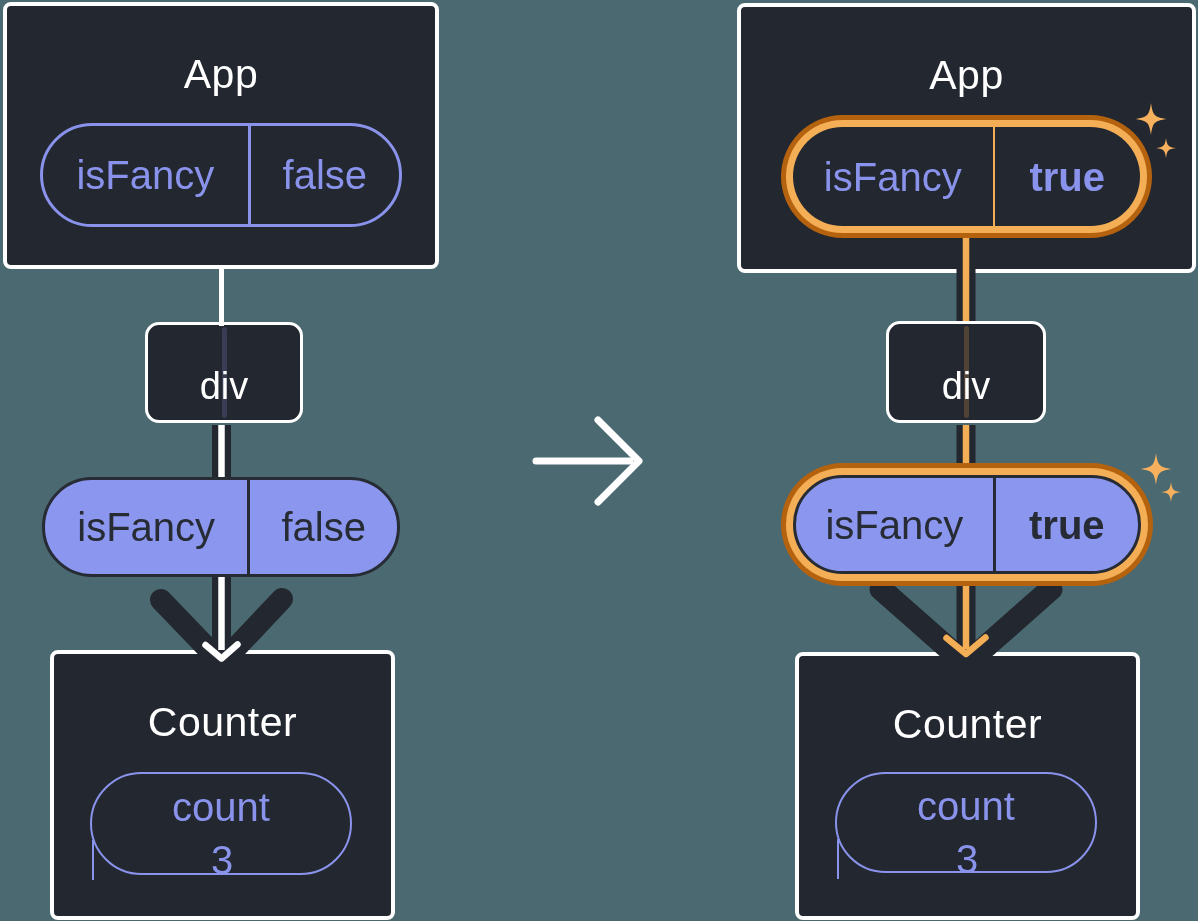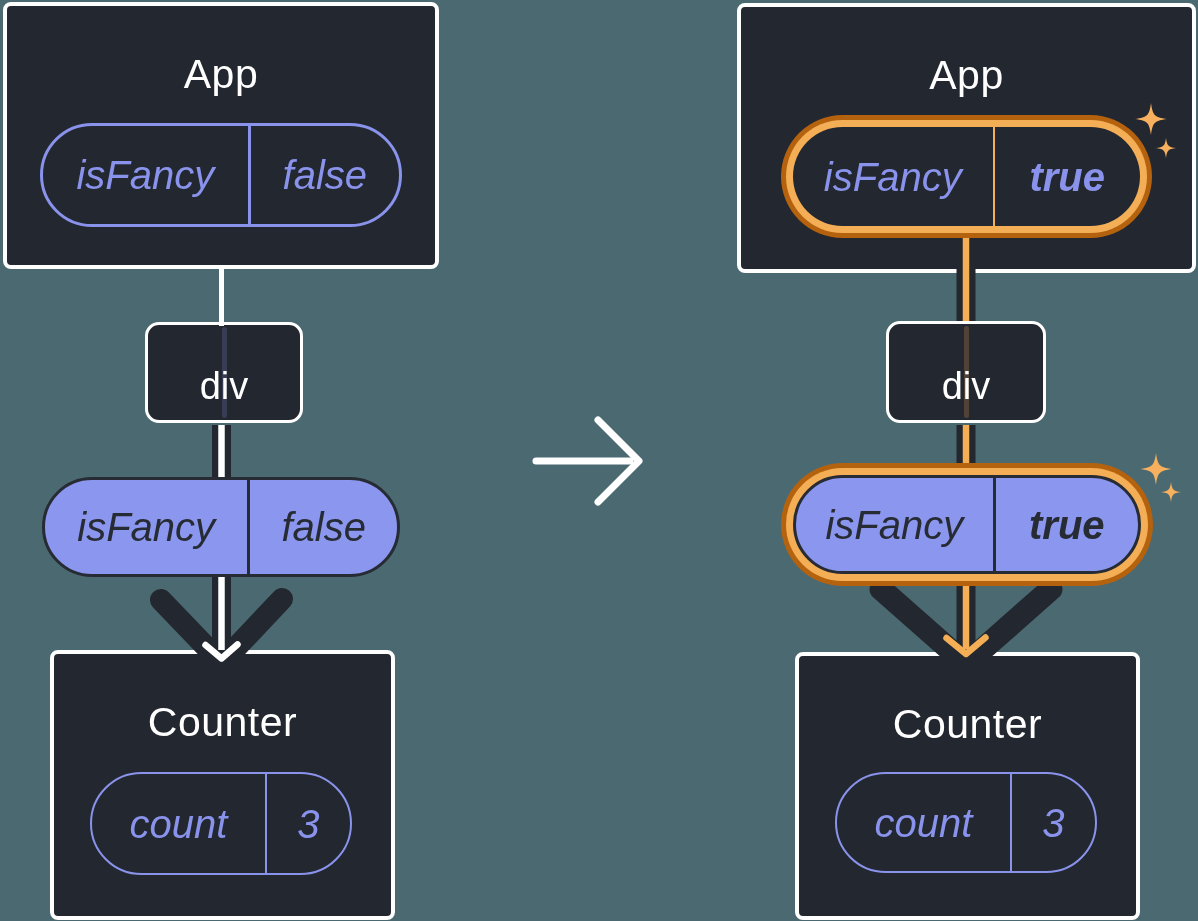--- a/index.html
+++ b/index.html
@@ -29,27 +29,27 @@
   }
   .div-label{position:relative; color:var(--white); font-size:38px; font-weight:500; z-index:1;margin-top:28px;}
   .div-strip{position:absolute; top:2px; bottom:2px; left:50%; width:5px; margin-left:-2.5px; border-radius:3px;}
   .strip-purple{background:rgba(138,147,236,0.20);}
   .strip-orange{background:rgba(244,174,86,0.22);}
   
   .pill{
     position:absolute; box-sizing:border-box; z-index:5;
     display:flex; align-items:stretch; border-radius:999px; font-size:40px; line-height:1;
   }
-  .pill .cell{display:flex; align-items:center; justify-content:center;font-style:italic;}
+  .pill .cell{display:flex; align-items:center; justify-content:center;}
   .pill .cell.name{flex:0 0 57.5%;}
   .pill .cell.value{flex:1 1 auto;text-align:center;}
   .counter-pill .cell.name{flex:0 0 67%;}
   .outline-pill{ border:3px solid var(--purple); color:var(--purple); background:transparent;}
   .outline-pill .cell.value{border-left:3px solid var(--purple);}
-  .counter-pill{border-width:2.5px;}
+  .counter-pill{border-width:2.5px;flex-direction:column;}
   .counter-pill .cell.value{border-left-width:2.5px;}
   .solid-pill{ background:var(--purple-fill); border:3px solid var(--ink); color:var(--ink);}
   .solid-pill .cell.value{border-left:3px solid var(--ink);}
   .dark-pill{ background:var(--card); color:var(--purple); border:none;}
   .dark-pill .cell.value{border-left:2.5px solid var(--orange-light);}
   .bold-value .cell.value{font-weight:700;}
   
   .ring{position:absolute; box-sizing:border-box; z-index:5; background:var(--orange-dark); border-radius:999px; padding:5px;}
   .ring-inner{box-sizing:border-box; width:100%; height:100%; background:var(--orange-light); border-radius:999px; padding:7px;}
   .ring .pill{position:relative; width:100%; height:100%;}

